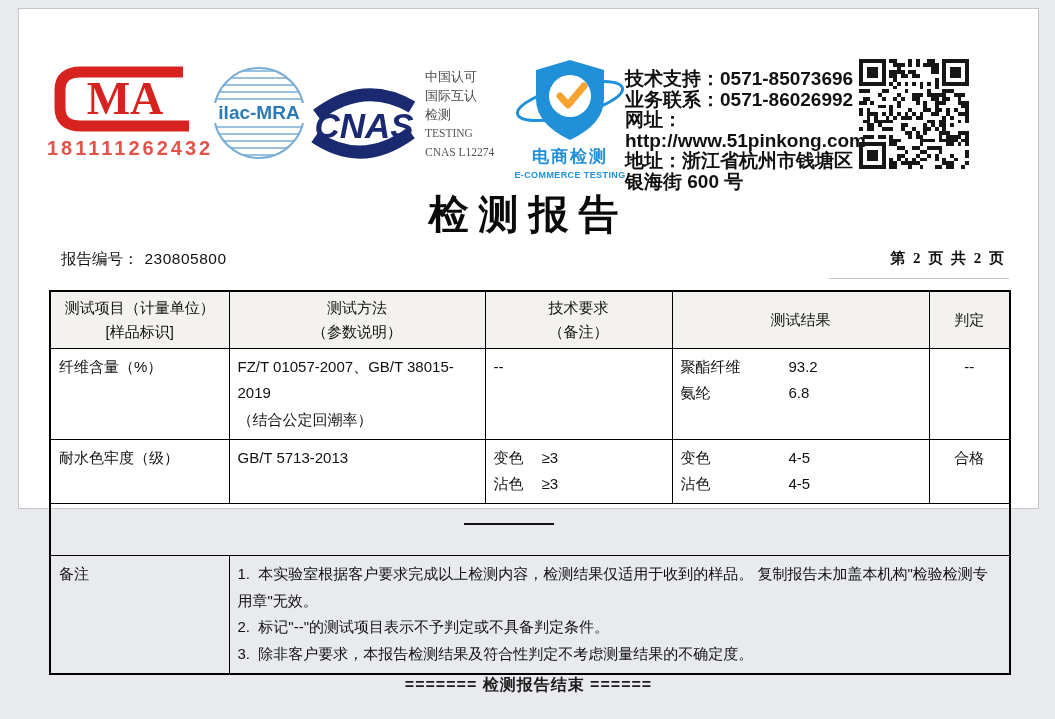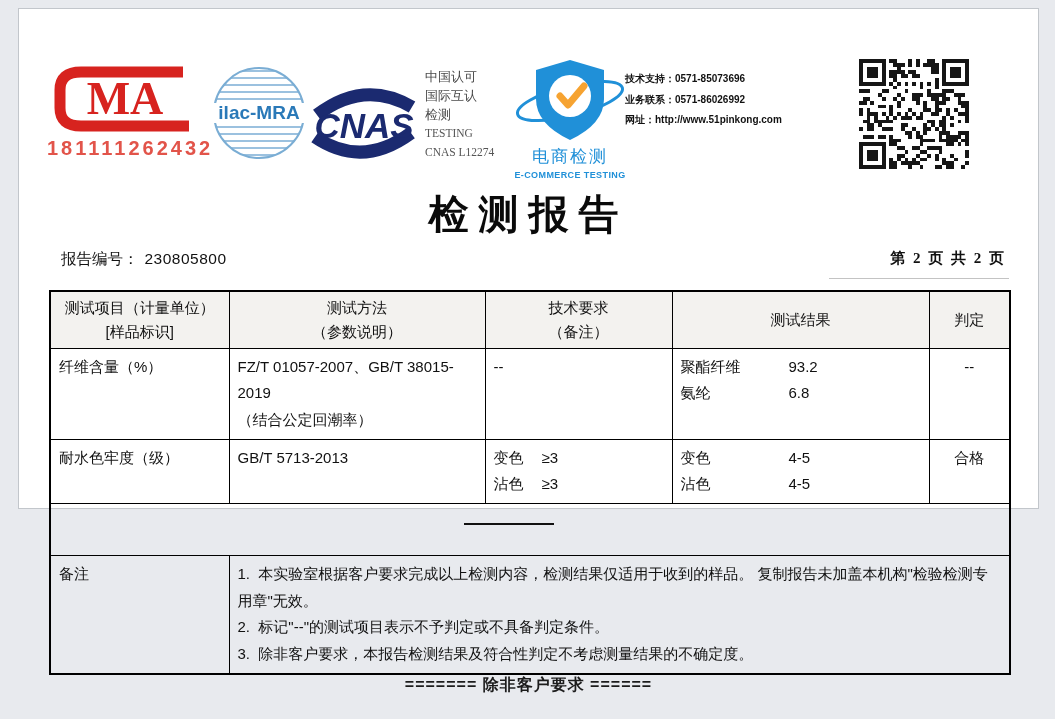--- a/index.html
+++ b/index.html
@@ -14,23 +14,23 @@
     background:#ffffff;border:1px solid #c2c6cb;box-sizing:border-box;
   }
   .abs{position:absolute;}
 
   
   .cma-number{position:absolute;left:28px;top:128px;width:156px;text-align:center;
     color:#e2544a;font-size:20px;font-weight:bold;letter-spacing:3px;}
   .acc-text{position:absolute;left:406px;top:58px;line-height:19px;font-size:13px;color:#4a4a4a;}
   .acc-text div:nth-child(n+4){font-size:11.5px;color:#555;font-family:"Liberation Serif","DejaVu Serif",serif;}
   .shield-wrap{position:absolute;left:490px;top:48px;width:122px;text-align:center;}
-  .shield-title{color:#2090d8;font-weight:normal;font-size:17px;letter-spacing:2px;margin-top:-2px;}
+  .shield-title{color:#2090d8;font-weight:bold;font-size:17px;letter-spacing:2px;margin-top:-2px;}
   .shield-sub{color:#2090d8;font-weight:bold;font-size:9px;letter-spacing:0.4px;margin-top:2px;}
-  .contact{position:absolute;left:606px;top:60px;font-size:10px;font-weight:bold;
+  .contact{position:absolute;left:606px;top:60px;font-size:19px;font-weight:bold;
     line-height:20.5px;color:#111;width:240px;}
   .qr{position:absolute;left:840px;top:50px;width:110px;height:110px;}
 
   .doc-title{position:absolute;left:0;top:178px;width:100%;text-align:center;
     font-family:"DejaVu Serif","Liberation Serif",serif;font-weight:bold;
     font-size:40px;letter-spacing:10px;color:#0a0a0a;}
   .report-no{position:absolute;left:42px;top:240px;font-size:15.5px;color:#111;}
   .report-no .val{margin-left:6px;letter-spacing:0.5px;}
   .page-ind{position:absolute;right:32px;top:240px;font-size:15px;font-weight:600;
     letter-spacing:2px;color:#111;font-family:"Liberation Serif","DejaVu Serif",serif;text-align:right;}
@@ -115,20 +115,21 @@
       <path d="M46 39 l8 9 l16 -19" stroke="#f6a331" stroke-width="7" fill="none" stroke-linecap="round" stroke-linejoin="round"></path>
     </svg>
     <div class="shield-title">电商检测</div>
     <div class="shield-sub">E-COMMERCE TESTING</div>
   </div>
 
   <div class="contact">
     <div>技术支持：0571-85073696</div>
     <div>业务联系：0571-86026992</div>
     <div>网址：http://www.51pinkong.com</div>
+    <div>地址：浙江省杭州市钱塘区银海街 600 号</div>
   </div>
 
   <div class="qr" id="qr"><svg viewBox="0 0 29 29" width="110" height="110" shape-rendering="crispEdges" fill="#161616">
         <rect x="0" y="0" width="1" height="1"></rect>
         <rect x="1" y="0" width="1" height="1"></rect>
         <rect x="2" y="0" width="1" height="1"></rect>
         <rect x="3" y="0" width="1" height="1"></rect>
         <rect x="4" y="0" width="1" height="1"></rect>
         <rect x="5" y="0" width="1" height="1"></rect>
         <rect x="6" y="0" width="1" height="1"></rect>
@@ -586,15 +587,15 @@
       <td class="remarks-label">备注</td>
       <td class="remarks-body" colspan="4">
         <div class="remark">1.  本实验室根据客户要求完成以上检测内容，检测结果仅适用于收到的样品。 复制报告未加盖本机构"检验检测专用章"无效。</div>
         <div class="remark">2.  标记"--"的测试项目表示不予判定或不具备判定条件。</div>
         <div class="remark">3.  除非客户要求，本报告检测结果及符合性判定不考虑测量结果的不确定度。</div>
       </td>
     </tr>
   </tbody>
     </table>
 
-  <div class="doc-footer">======= 除非客户要求 ======</div>
+  <div class="doc-footer">======= 检测报告结束 ======</div>
 
 </div>
 
 </body></html>

